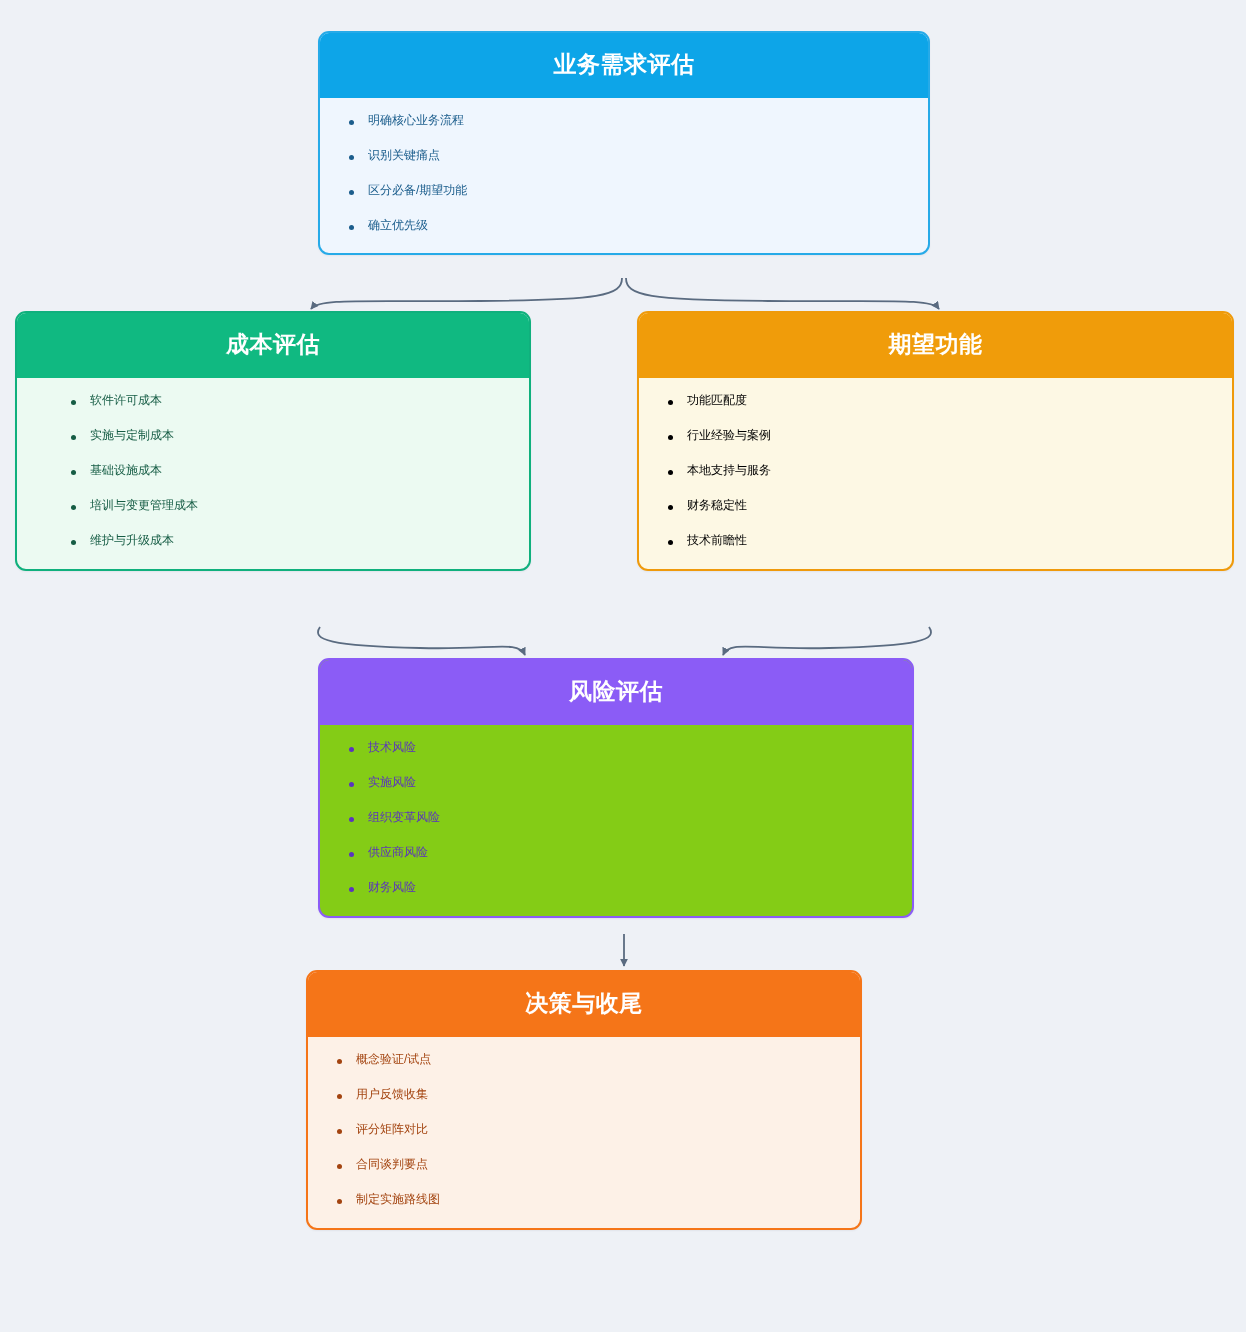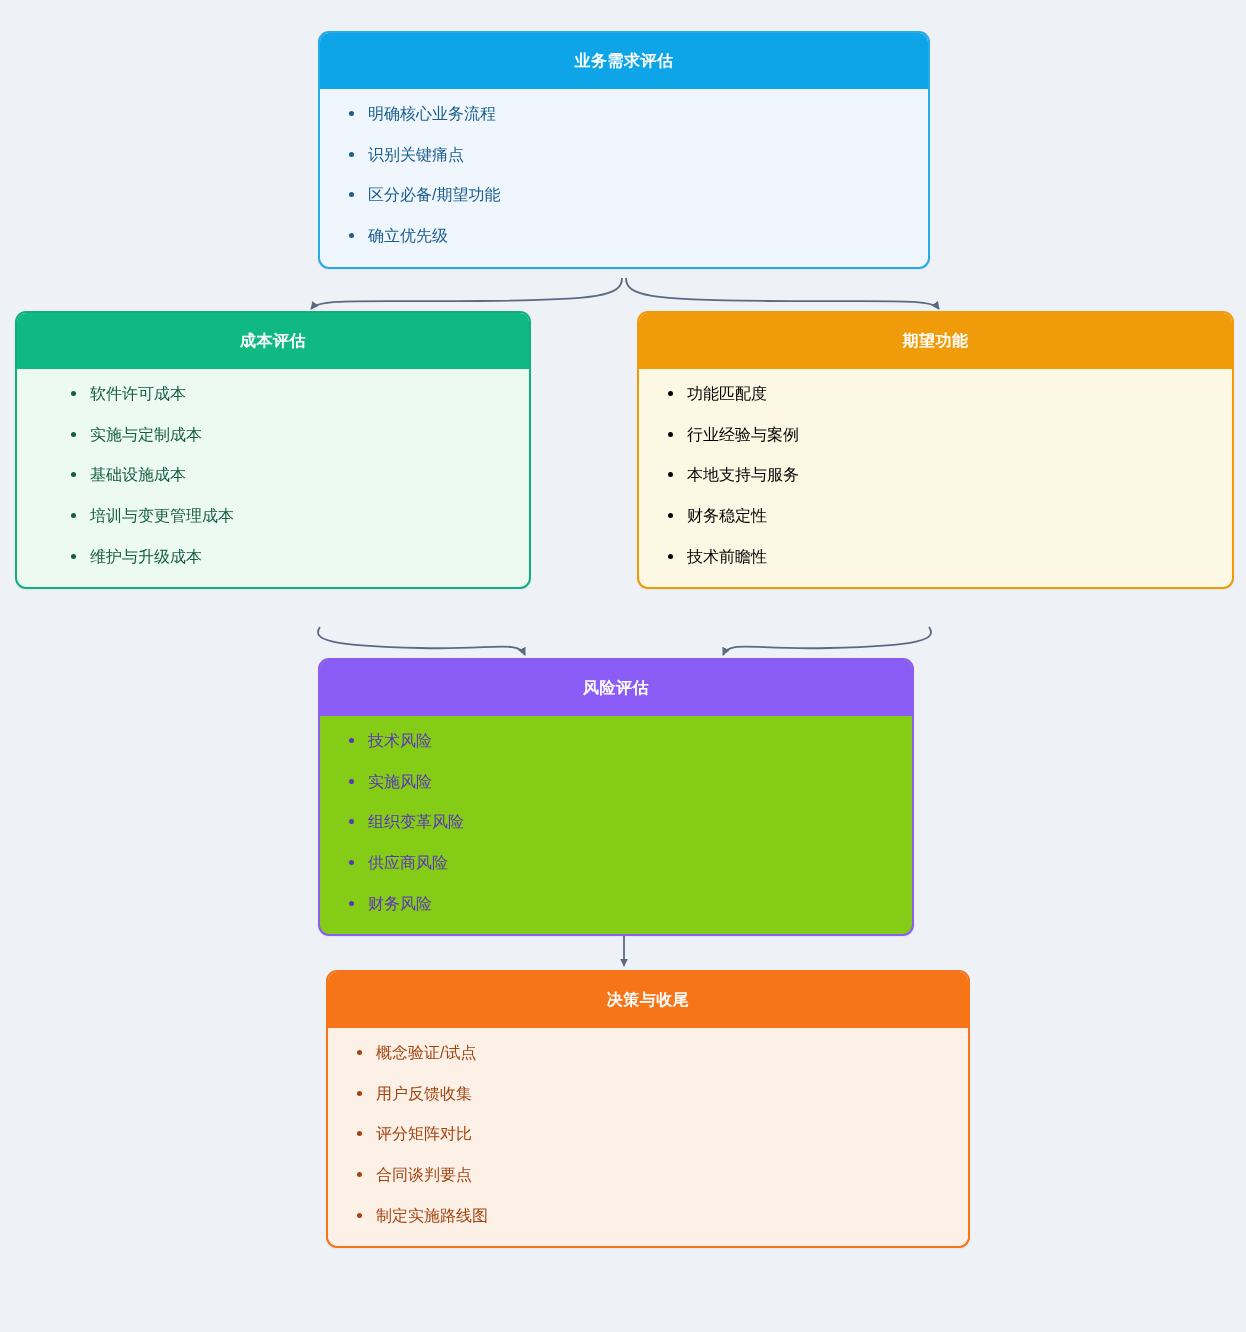--- a/index.html
+++ b/index.html
@@ -30,39 +30,39 @@
   .node {
     position: absolute;
     box-sizing: border-box;
     border-radius: 11px;
     border: 2px solid;
     overflow: hidden;
     z-index: 2;
     box-shadow: 0 1px 2px rgba(30,40,60,0.06);
   }
   .node-header {
-    font-size: 16px;
+    font-size: 23px;
     font-weight: bold;
     color: #ffffff;
     text-align: center;
     padding: 18px 10px 19px 10px;
     letter-spacing: 0.5px;
     line-height: 1.2;
   }
   .node-body {
     padding: 14px 22px 20px 22px;
   }
   .node-list {
     margin: 0;
     padding: 0;
     list-style: none;
   }
   .node-list li {
     position: relative;
-    font-size: 16px;
+    font-size: 12px;
     line-height: 1.35;
     padding: 0 0 0 26px;
     margin: 0 0 19px 0;
   }
   .node-list li:last-child {
     margin-bottom: 0;
   }
   .node-list li::before {
     content: "";
     position: absolute;
@@ -113,23 +113,23 @@
     top: 658px;
     width: 596px;
     border-color: #8b5cf6;
     background: #84cc16;
   }
   #node-risk .node-header { background: #8b5cf6; }
   #node-risk .node-body { color: #5b34bd; }
 
   
   #node-decision {
-    left: 326px;
+    left: 306px;
     top: 970px;
-    width: 644px;
+    width: 556px;
     border-color: #f57518;
     background: #fdf1e7;
   }
   #node-decision .node-header { background: #f57518; }
   #node-decision .node-body { color: #a34410; }
 </style>
 </head>
 <body>
 
 <div id="stage">

